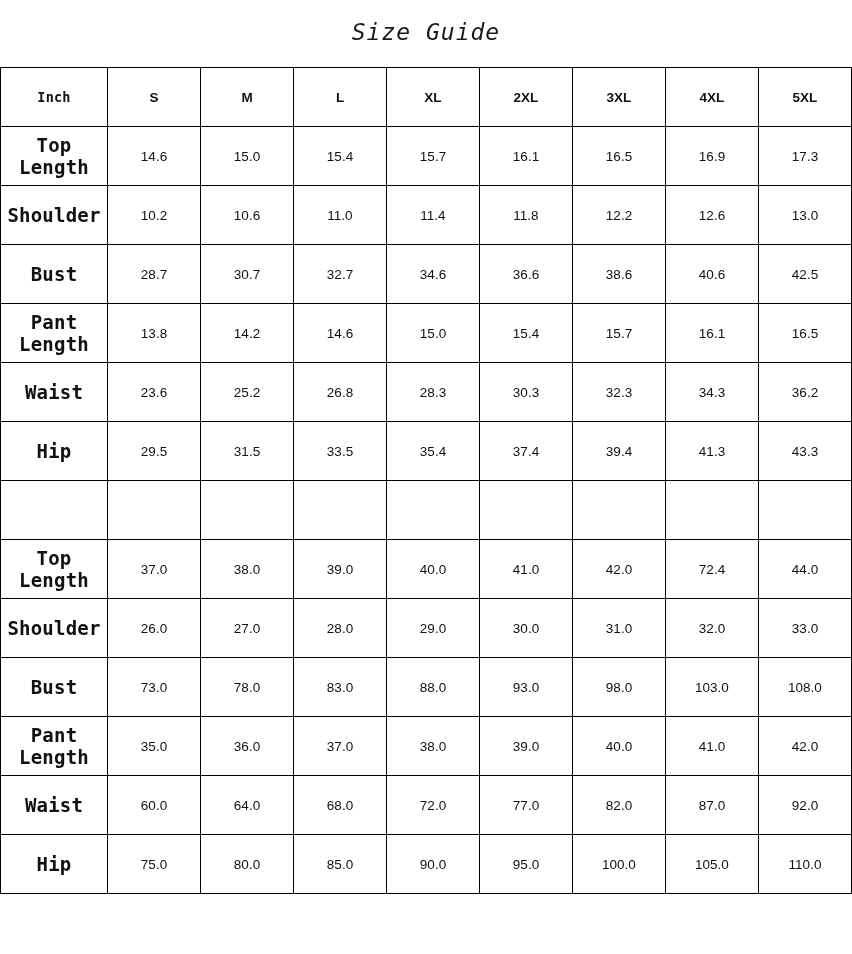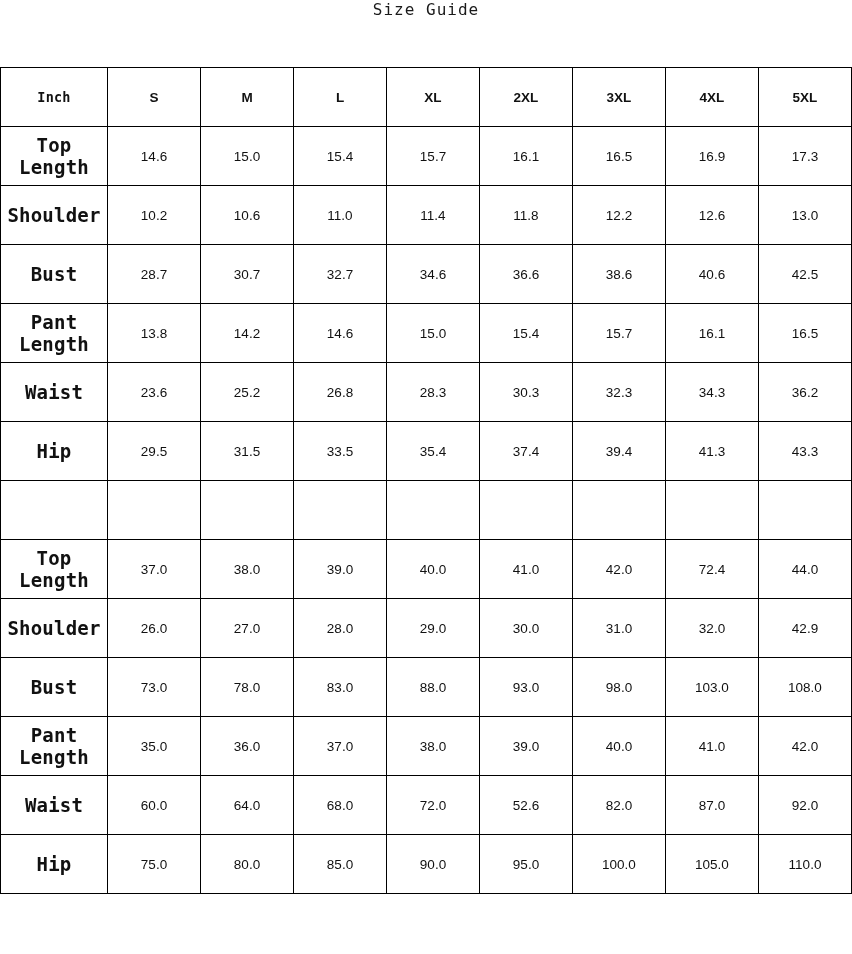--- a/index.html
+++ b/index.html
@@ -17,27 +17,29 @@
   .page {
     width: 852px;
     height: 954px;
     position: relative;
     box-sizing: border-box;
     display: flex;
     flex-direction: column;
   }
   .title {
     font-family: "DejaVu Sans Mono", monospace;
-    font-size: 16px;
+    font-size: 23px;
     letter-spacing: 1px;
     text-align: center;
     color: #1a1a1a;
+    padding-top: 19px;
     padding-bottom: 16px;
     height: 57px;
     box-sizing: border-box;
+    font-style: italic;
   }
   table.size-table {
     border-collapse: collapse;
     width: 852px;
     table-layout: fixed;
     margin-top: 10px;
   }
   table.size-table td {
     border: 1px solid #000000;
     text-align: center;
@@ -210,21 +212,21 @@
 
       <tr>
         <td class="row-label">Shoulder</td>
         <td>26.0</td>
         <td>27.0</td>
         <td>28.0</td>
         <td>29.0</td>
         <td>30.0</td>
         <td>31.0</td>
         <td>32.0</td>
-        <td>42.9</td>
+        <td>33.0</td>
       </tr>
 
       <tr>
         <td class="row-label">Bust</td>
         <td>73.0</td>
         <td>78.0</td>
         <td>83.0</td>
         <td>88.0</td>
         <td>93.0</td>
         <td>98.0</td>
@@ -243,21 +245,21 @@
         <td>41.0</td>
         <td>42.0</td>
       </tr>
 
       <tr>
         <td class="row-label">Waist</td>
         <td>60.0</td>
         <td>64.0</td>
         <td>68.0</td>
         <td>72.0</td>
-        <td>52.6</td>
+        <td>77.0</td>
         <td>82.0</td>
         <td>87.0</td>
         <td>92.0</td>
       </tr>
 
       <tr>
         <td class="row-label">Hip</td>
         <td>75.0</td>
         <td>80.0</td>
         <td>85.0</td>

